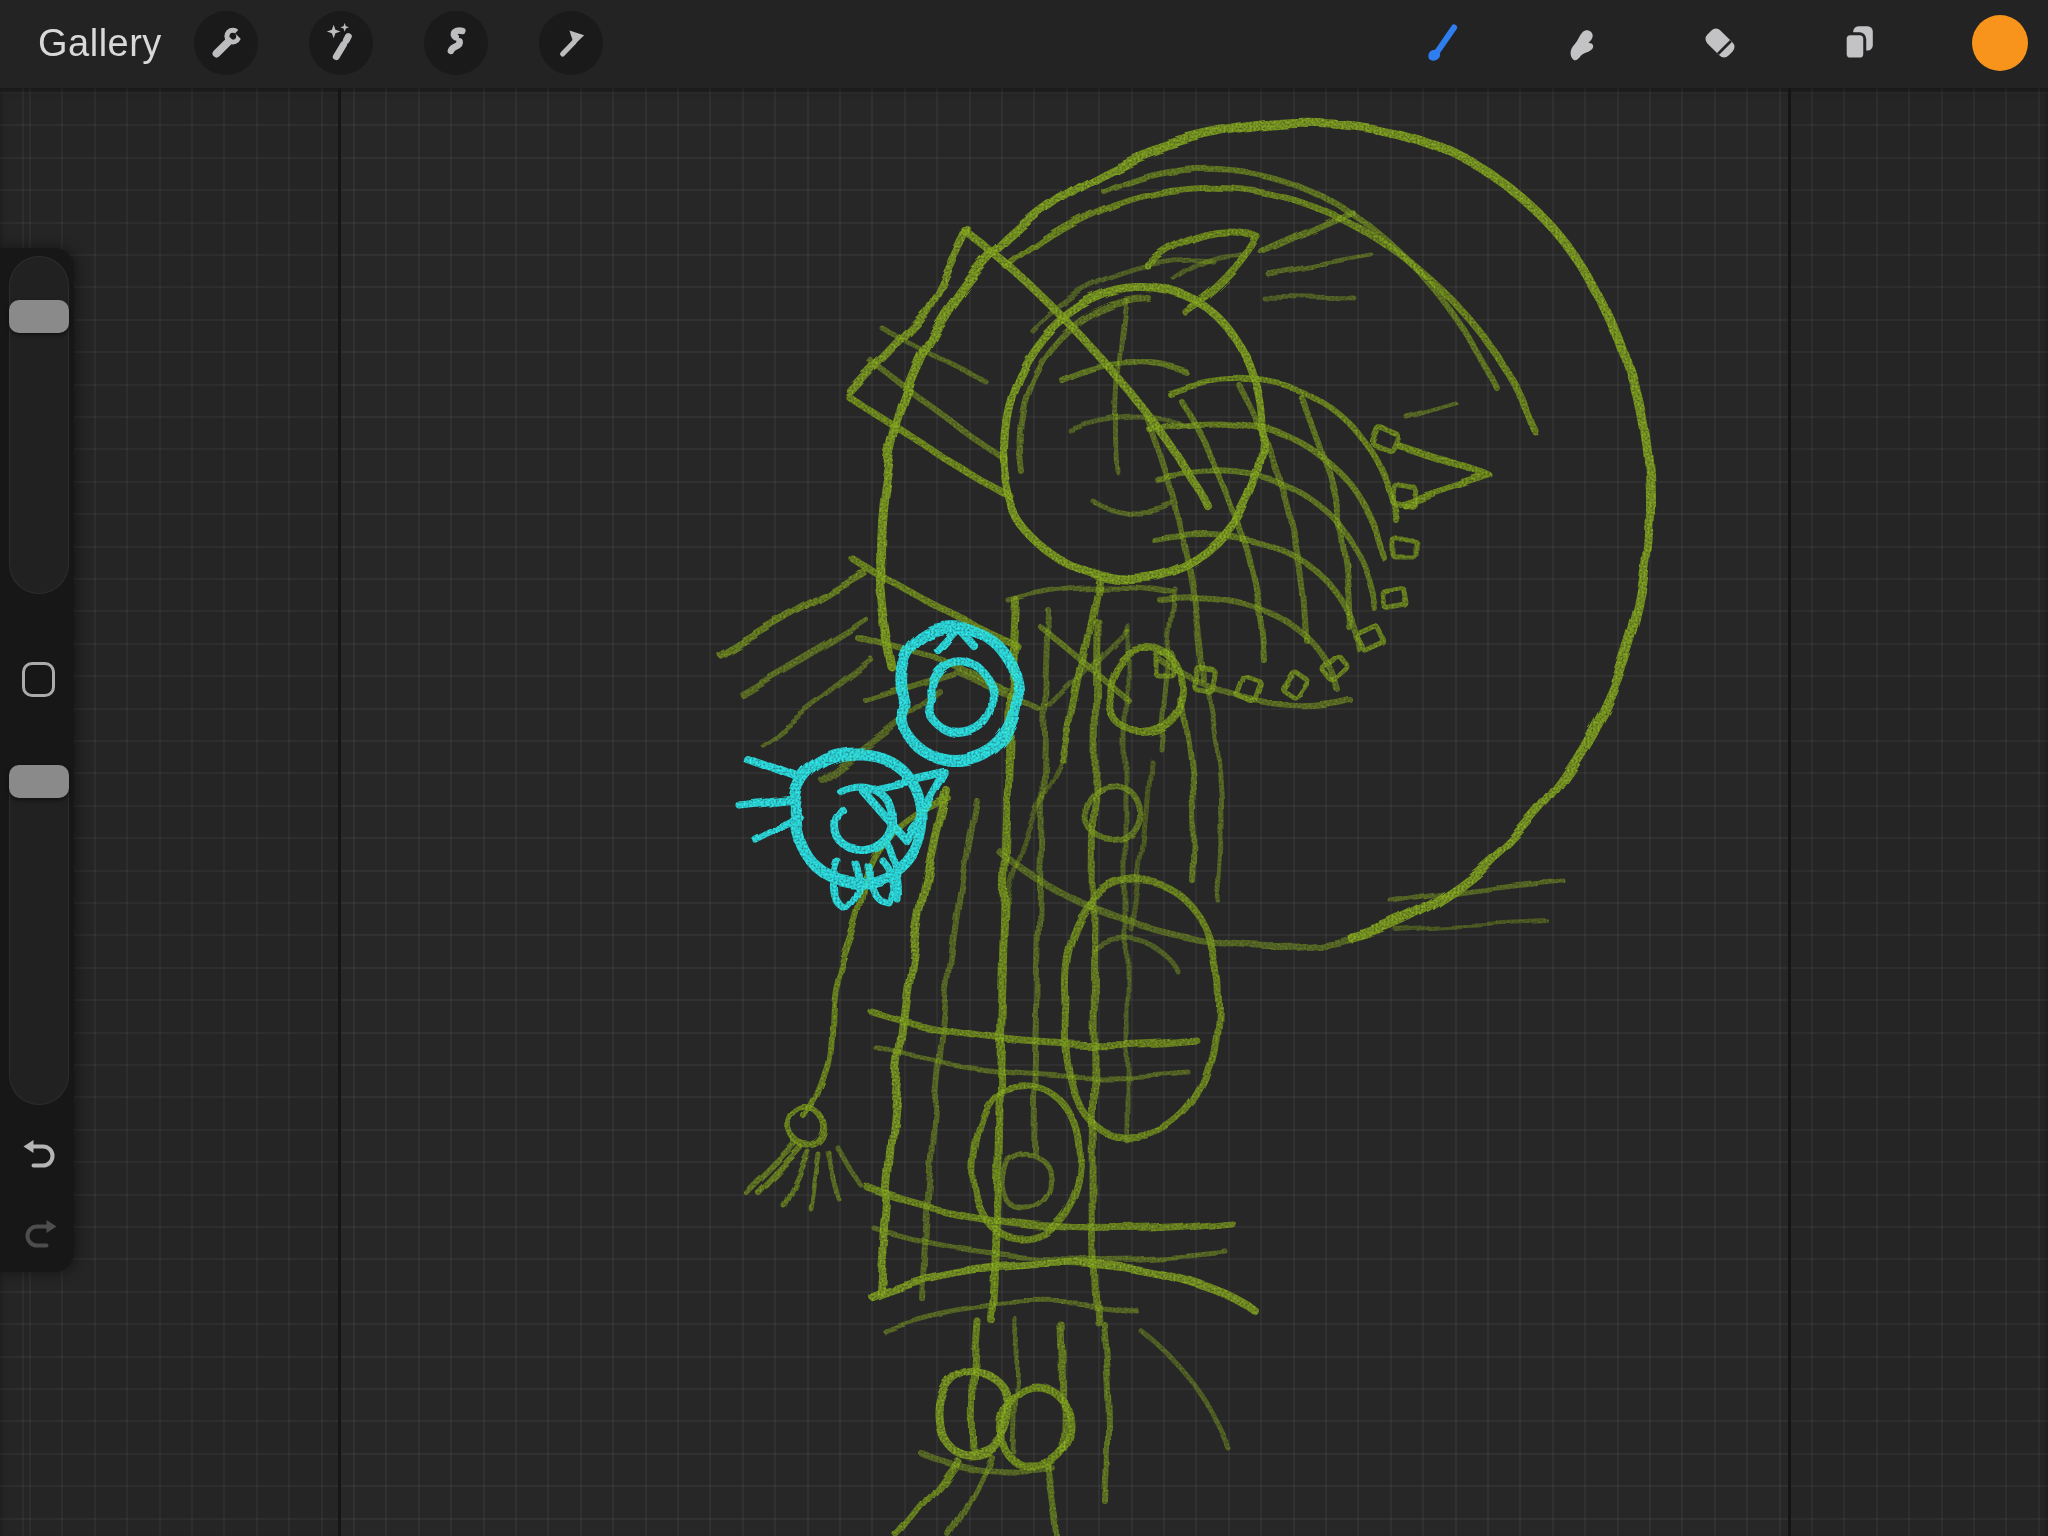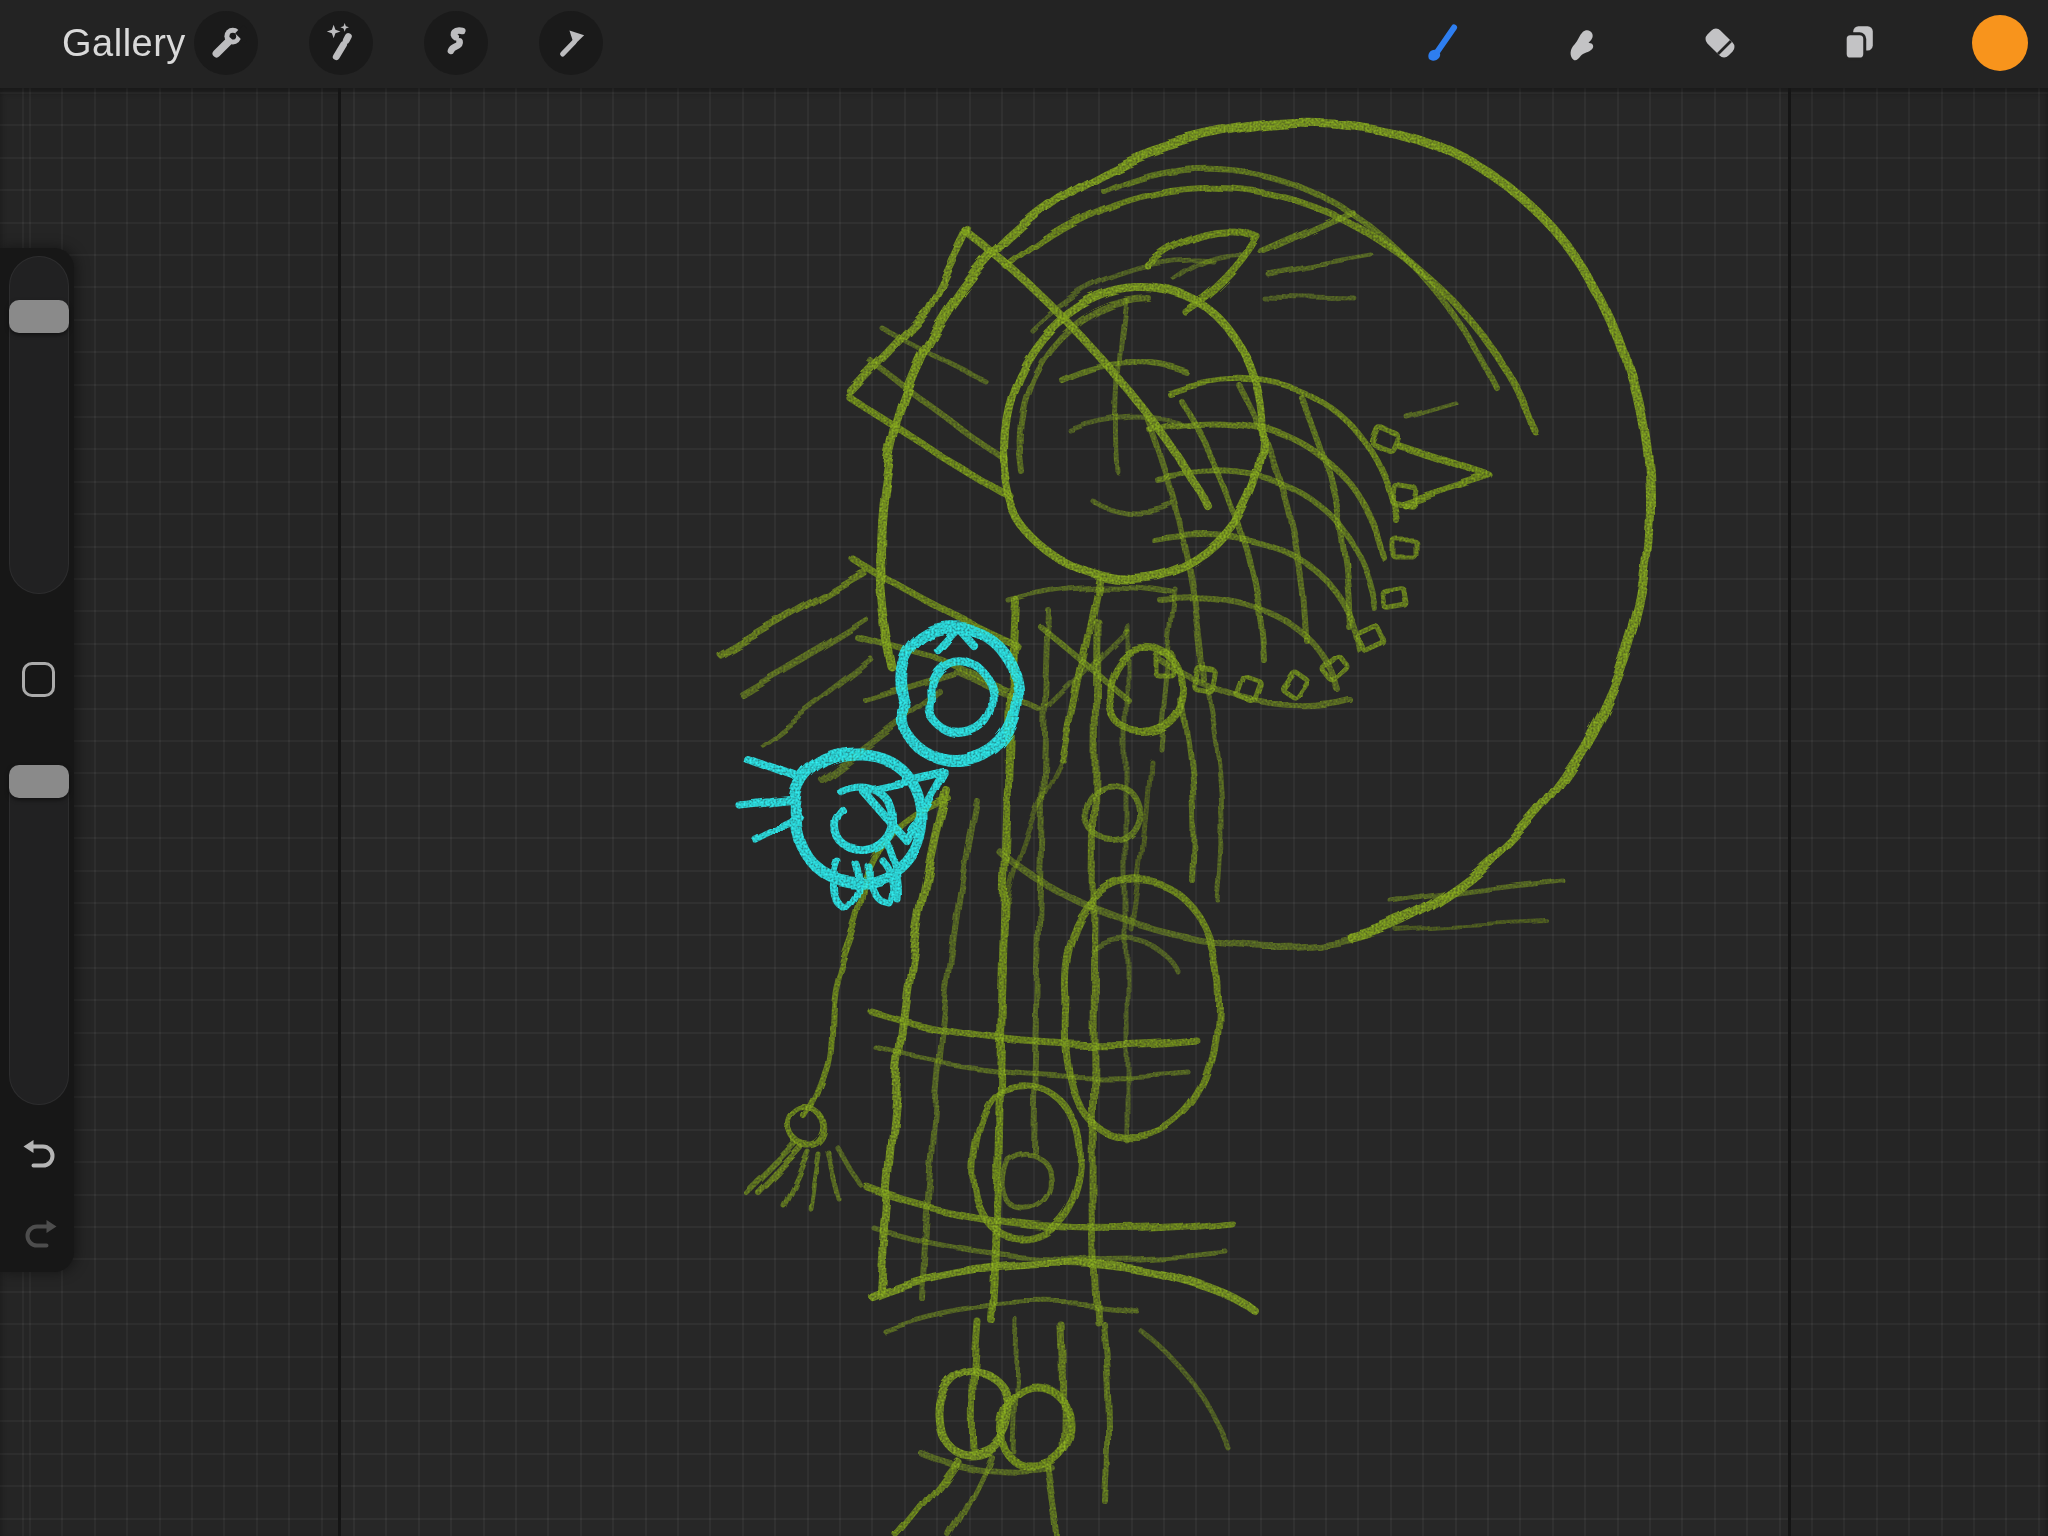--- a/index.html
+++ b/index.html
@@ -8,21 +8,21 @@
     font-family:"Liberation Sans",sans-serif;
     -webkit-font-smoothing:antialiased;
   }
   
   .toolbar{
     position:absolute;left:0;top:0;width:2048px;height:88px;
     background:#232323;z-index:30;
   }
   .gallery-label{
     position:absolute;left:38px;top:0;height:88px;line-height:86px;
-    font-size:38px;color:#d9d9d9;letter-spacing:.5px;margin-left:24px;
+    font-size:38px;color:#d9d9d9;letter-spacing:.5px;
   }
   .tool-btn{
     position:absolute;top:11px;width:64px;height:64px;border-radius:50%;
     display:flex;align-items:center;justify-content:center;
   }
   .tool-btn.circle{background:#1a1a1a;}
   .tool-btn svg{display:block;}
   
   .canvas{
     position:absolute;left:0;top:88px;right:0;bottom:0;

